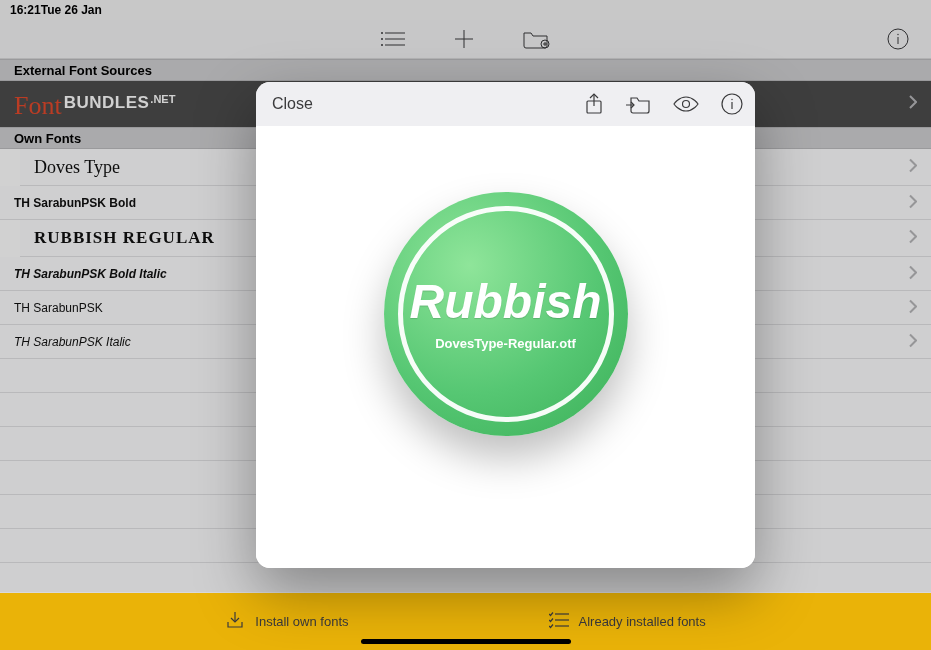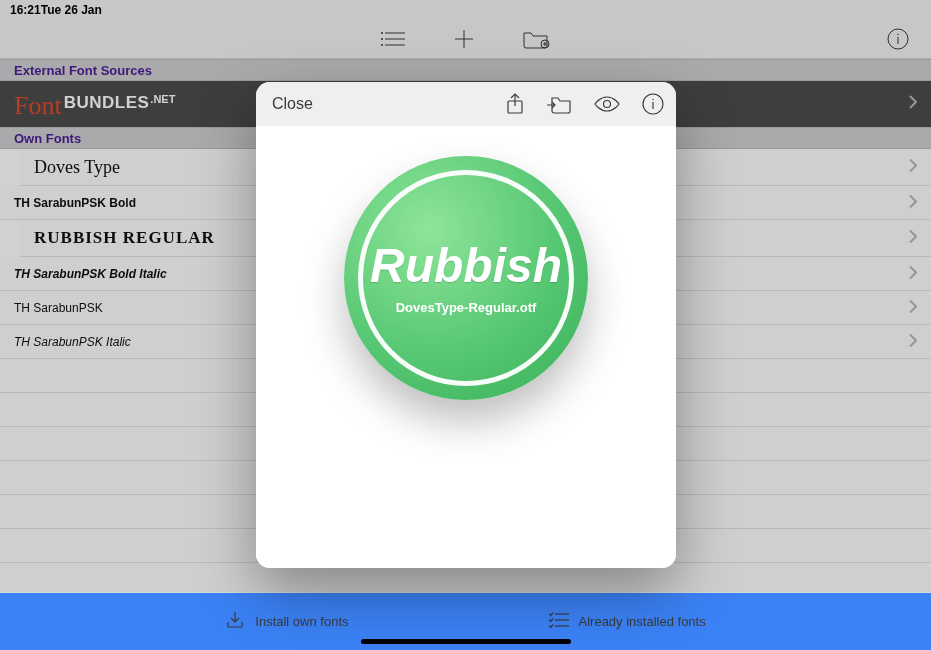--- a/index.html
+++ b/index.html
@@ -13,21 +13,21 @@
   .battery:after{ content:""; position:absolute; right:-3px; top:2px; width:2px; height:4px; background:#000; border-radius:0 1px 1px 0;}
 
   
   .toolbar { height: 39px; background:#f3f3f5; border-bottom:1px solid #d9d9db; position:relative; display:flex; align-items:center; justify-content:center;}
   .toolbar .tool-center{ display:flex; gap:48px; align-items:center;}
   .toolbar .info-right { position:absolute; right:22px; top:50%; transform:translateY(-50%);}
   .stroke-icon { stroke:#3a3a3c; stroke-width:1; fill:none; }
   .icon-btn { display:flex; align-items:center; justify-content:center; cursor:pointer; }
 
   
-  .section-header { background:#d0d0d2; color:#4c1d95; font-size:13px; font-weight:600; padding: 3px 14px 2px; border-top:1px solid #bcbcbf; border-bottom:1px solid #bcbcbf;}
+  .section-header { background:#d0d0d2; color:#000000; font-size:13px; font-weight:600; padding: 3px 14px 2px; border-top:1px solid #bcbcbf; border-bottom:1px solid #bcbcbf;}
   .brand-row { background:#4c4c4c; color:#fff; padding:4px 14px 6px; display:flex; align-items:center; position:relative;}
   .brand-row .chev { position:absolute; right:14px; top:50%; transform:translateY(-50%);}
   .brand-font { font-family: "Brush Script MT", cursive; font-size:26px; color:#e34a2c; margin-right:2px;margin-top:6px; }
   .brand-rest { font-weight:300; letter-spacing:0.5px; font-size:17px; }
   .brand-rest b{ font-weight:700; }
   .brand-net  { font-weight:700; font-size:11px; margin-left:1px; position:relative; top:-4px;}
 
   .row { background:#fdfdfe; border-bottom:1px solid #e2e2e4; padding:0 14px; height:34px; display:flex; align-items:center; position:relative; font-size:13px; color:#111;}
   .row .chev { position:absolute; right:14px; top:50%; transform:translateY(-50%);}
   .row-tall{height:37px;margin-left:20px;}
@@ -41,26 +41,26 @@
   
   .lined-area{ height: 260px; background:
     repeating-linear-gradient(to bottom, #fdfdfe 0, #fdfdfe 33px, #e2e2e4 33px, #e2e2e4 34px);
   }
 
   
   .dim { position:absolute; inset:0; background:rgba(0,0,0,0.18); }
   .root{position:relative; width:931px; height:650px;}
 
   
-  .bottom-bar{ position:absolute; left:0; right:0; bottom:0; height:58px; background:#3b82f6; border-top:1px solid #d9d9db; display:flex; align-items:center; justify-content:center; gap:200px; font-size:13px; color:#3a3a3c;}
+  .bottom-bar{ position:absolute; left:0; right:0; bottom:0; height:58px; background:#eab308; border-top:1px solid #d9d9db; display:flex; align-items:center; justify-content:center; gap:200px; font-size:13px; color:#3a3a3c;}
   .bottom-item{ display:flex; align-items:center; gap:10px; cursor:pointer;}
   .home-indicator{ position:absolute; left:50%; bottom:6px; width:210px; height:5px; background:#000; border-radius:3px; transform:translateX(-50%);}
 
   
-  .modal { position:absolute; left:256px; top:82px; width:420px; height:486px; background:#fff; border-radius:14px; box-shadow:0 24px 60px rgba(0,0,0,0.35); overflow:hidden; display:flex; flex-direction:column;}
+  .modal { position:absolute; left:256px; top:82px; width:499px; height:486px; background:#fff; border-radius:14px; box-shadow:0 24px 60px rgba(0,0,0,0.35); overflow:hidden; display:flex; flex-direction:column;gap:36px;}
   .modal-bar { height:44px; background:#efeff2; display:flex; align-items:center; padding:0 16px; position:relative;}
   .modal-bar .close { color:#3b3b3d; font-size:16px; cursor:pointer;}
   .modal-bar .right-icons{ position:absolute; right:12px; top:0; bottom:0; display:flex; align-items:center; gap:22px;}
   .modal-body { flex:1; background:#fff; display:flex; flex-direction:column; align-items:center;}
   .hint { margin-top:38px; color:#4b4b4e; font-size:15px;}
   .install-btn {
     margin-top:30px;
     width:244px; height:244px; border-radius:50%;
     background: radial-gradient(circle at 35% 30%, #8fe59a, #56c773 55%, #46b963 80%);
     box-shadow: 0 22px 40px rgba(0,0,0,0.25), inset 0 0 0 8px rgba(255,255,255,0.0);

